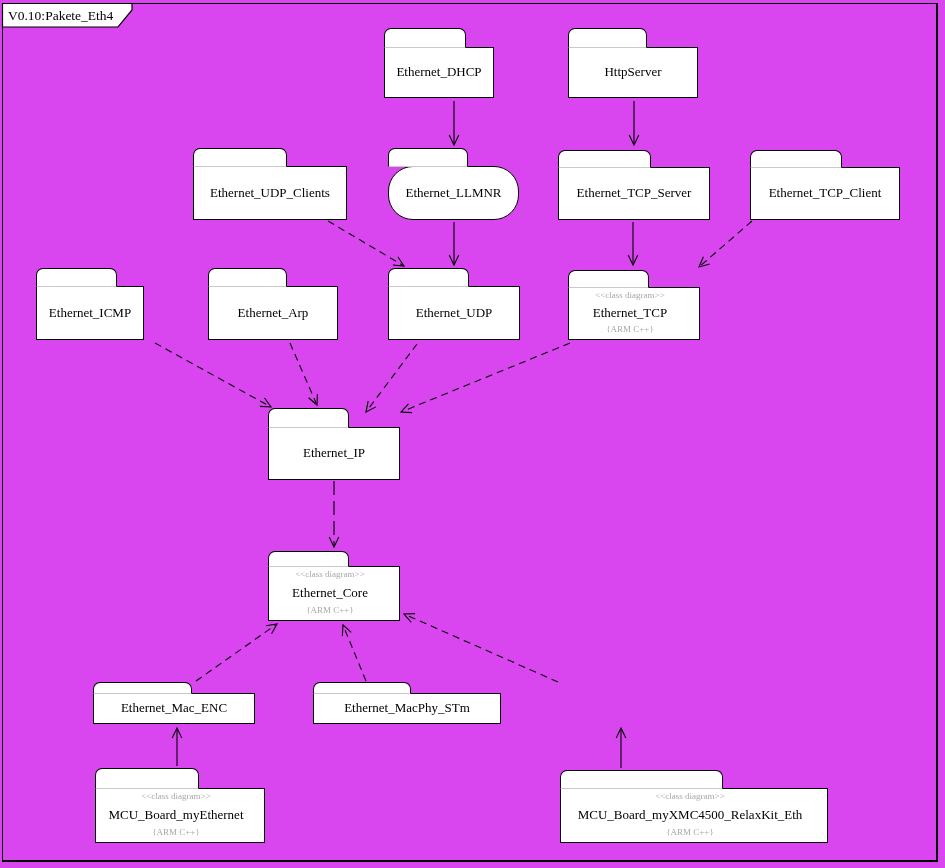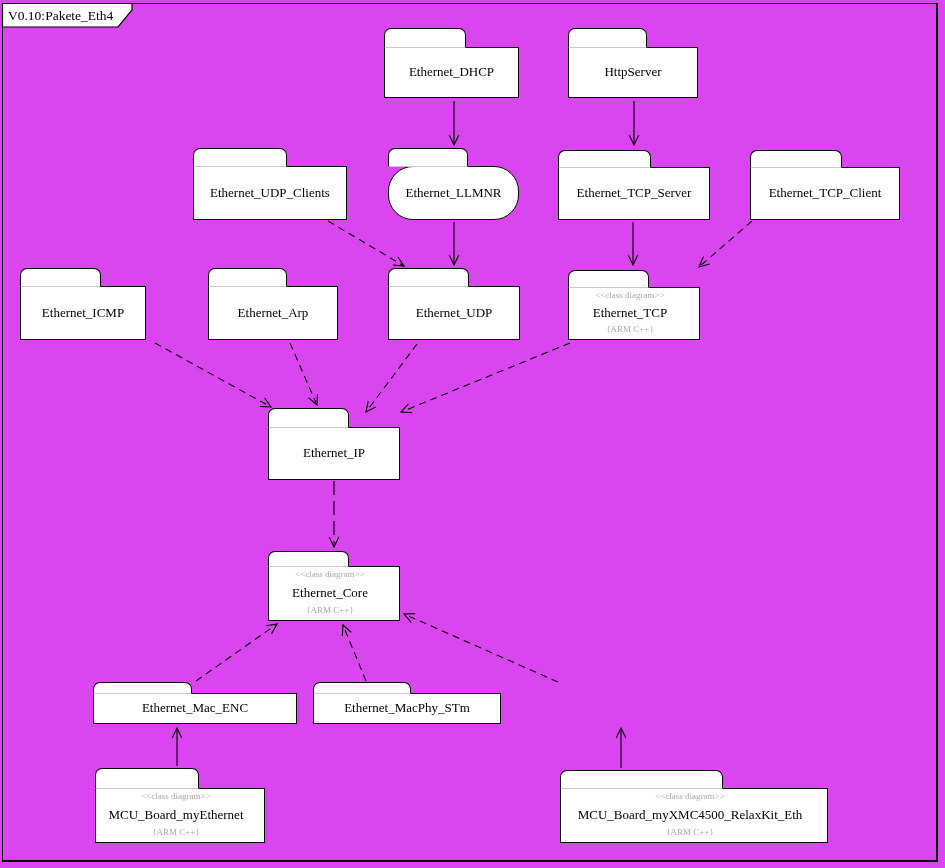--- a/index.html
+++ b/index.html
@@ -64,21 +64,21 @@
       <line x1="558" y1="682" x2="404" y2="614" stroke="#000000" stroke-width="1.1" stroke-dasharray="7,5" marker-end="url(#arrow-open)"></line>
       <line x1="177" y1="766" x2="177" y2="728" stroke="#000000" stroke-width="1.1" marker-end="url(#arrow-open)"></line>
       <line x1="621" y1="768" x2="621" y2="728" stroke="#000000" stroke-width="1.1" marker-end="url(#arrow-open)"></line>
     </svg>
 
   <div class="frame-label">
     <span class="frame-label-text">V0.10:Pakete_Eth4</span>
   </div>
 
   <div id="packages-layer">
-      <div class="pkg" style="left: 384px; top: 28px; width: 135px; height: 70px;">
+      <div class="pkg" style="left: 384px; top: 28px; width: 110px; height: 70px;">
         <div class="pkg-tab" style="width: 82px; height: 20px;"></div>
         <div class="pkg-body" style="top: 19px;">
           <span class="pkg-label">Ethernet_DHCP</span>
         </div>
       </div>
       <div class="pkg" style="left: 193px; top: 148px; width: 154px; height: 72px;">
         <div class="pkg-tab" style="width: 94px; height: 19px;"></div>
         <div class="pkg-body" style="top: 18px;">
           <span class="pkg-label">Ethernet_UDP_Clients</span>
         </div>
@@ -100,21 +100,21 @@
         <div class="pkg-body" style="top: 17px;">
           <span class="pkg-label">Ethernet_TCP_Client</span>
         </div>
       </div>
       <div class="pkg" style="left: 558px; top: 150px; width: 152px; height: 70px;">
         <div class="pkg-tab" style="width: 93px; height: 18px;"></div>
         <div class="pkg-body" style="top: 17px;">
           <span class="pkg-label">Ethernet_TCP_Server</span>
         </div>
       </div>
-      <div class="pkg" style="left: 20px; top: 268px; width: 126px; height: 72px;">
+      <div class="pkg" style="left: 36px; top: 268px; width: 108px; height: 72px;">
         <div class="pkg-tab" style="width: 81px; height: 19px;"></div>
         <div class="pkg-body" style="top: 18px;">
           <span class="pkg-label">Ethernet_ICMP</span>
         </div>
       </div>
       <div class="pkg" style="left: 208px; top: 268px; width: 130px; height: 72px;">
         <div class="pkg-tab" style="width: 79px; height: 19px;"></div>
         <div class="pkg-body" style="top: 18px;">
           <span class="pkg-label">Ethernet_Arp</span>
         </div>
@@ -140,21 +140,21 @@
         </div>
       </div>
       <div class="pkg" style="left: 268px; top: 551px; width: 132px; height: 70px;">
         <div class="pkg-tab" style="width: 81px; height: 16px;"></div>
         <div class="pkg-body st" style="top: 15px;">
           <span class="pkg-stereo">&lt;&lt;class diagram&gt;&gt;</span>
           <span class="pkg-label">Ethernet_Core</span>
           <span class="pkg-annot">{ARM C++}</span>
         </div>
       </div>
-      <div class="pkg" style="left: 93px; top: 682px; width: 162px; height: 42px; padding-left: 42px;">
+      <div class="pkg" style="left: 93px; top: 682px; width: 162px; height: 42px;">
         <div class="pkg-tab" style="width: 99px; height: 12px;"></div>
         <div class="pkg-body" style="top: 11px;">
           <span class="pkg-label">Ethernet_Mac_ENC</span>
         </div>
       </div>
       <div class="pkg" style="left: 313px; top: 682px; width: 188px; height: 42px;">
         <div class="pkg-tab" style="width: 98px; height: 12px;"></div>
         <div class="pkg-body" style="top: 11px;">
           <span class="pkg-label">Ethernet_MacPhy_STm</span>
         </div>

